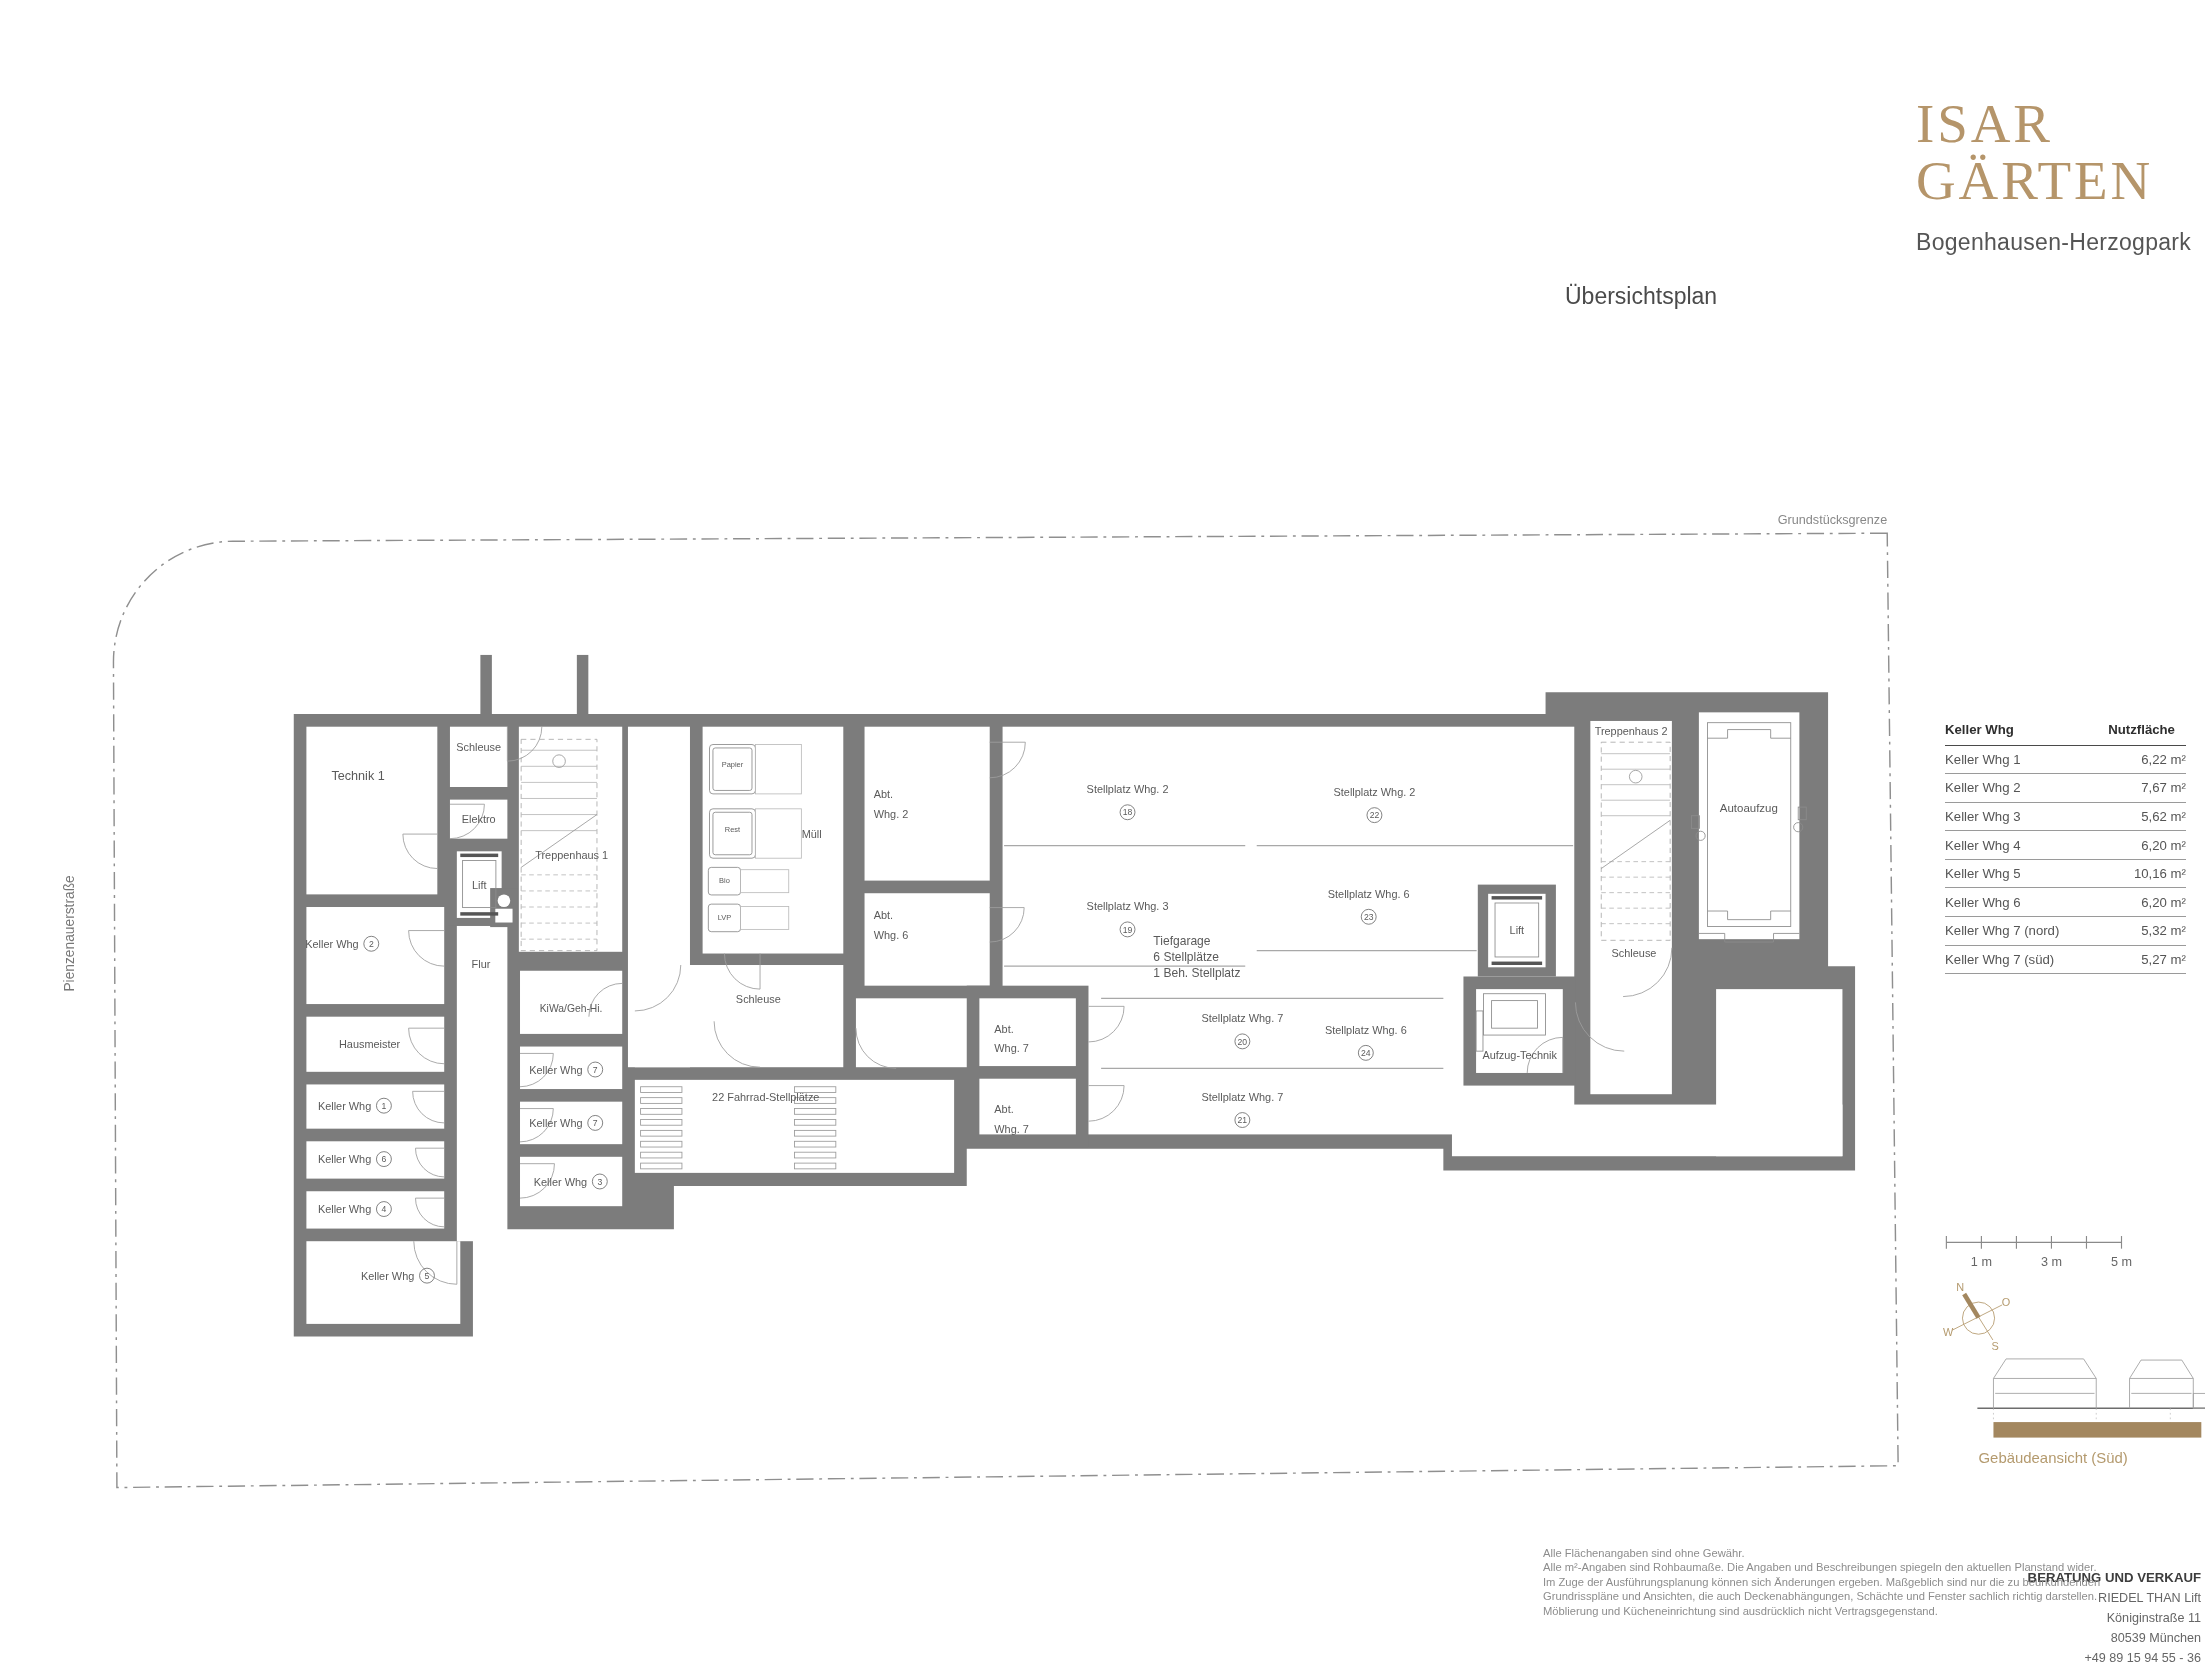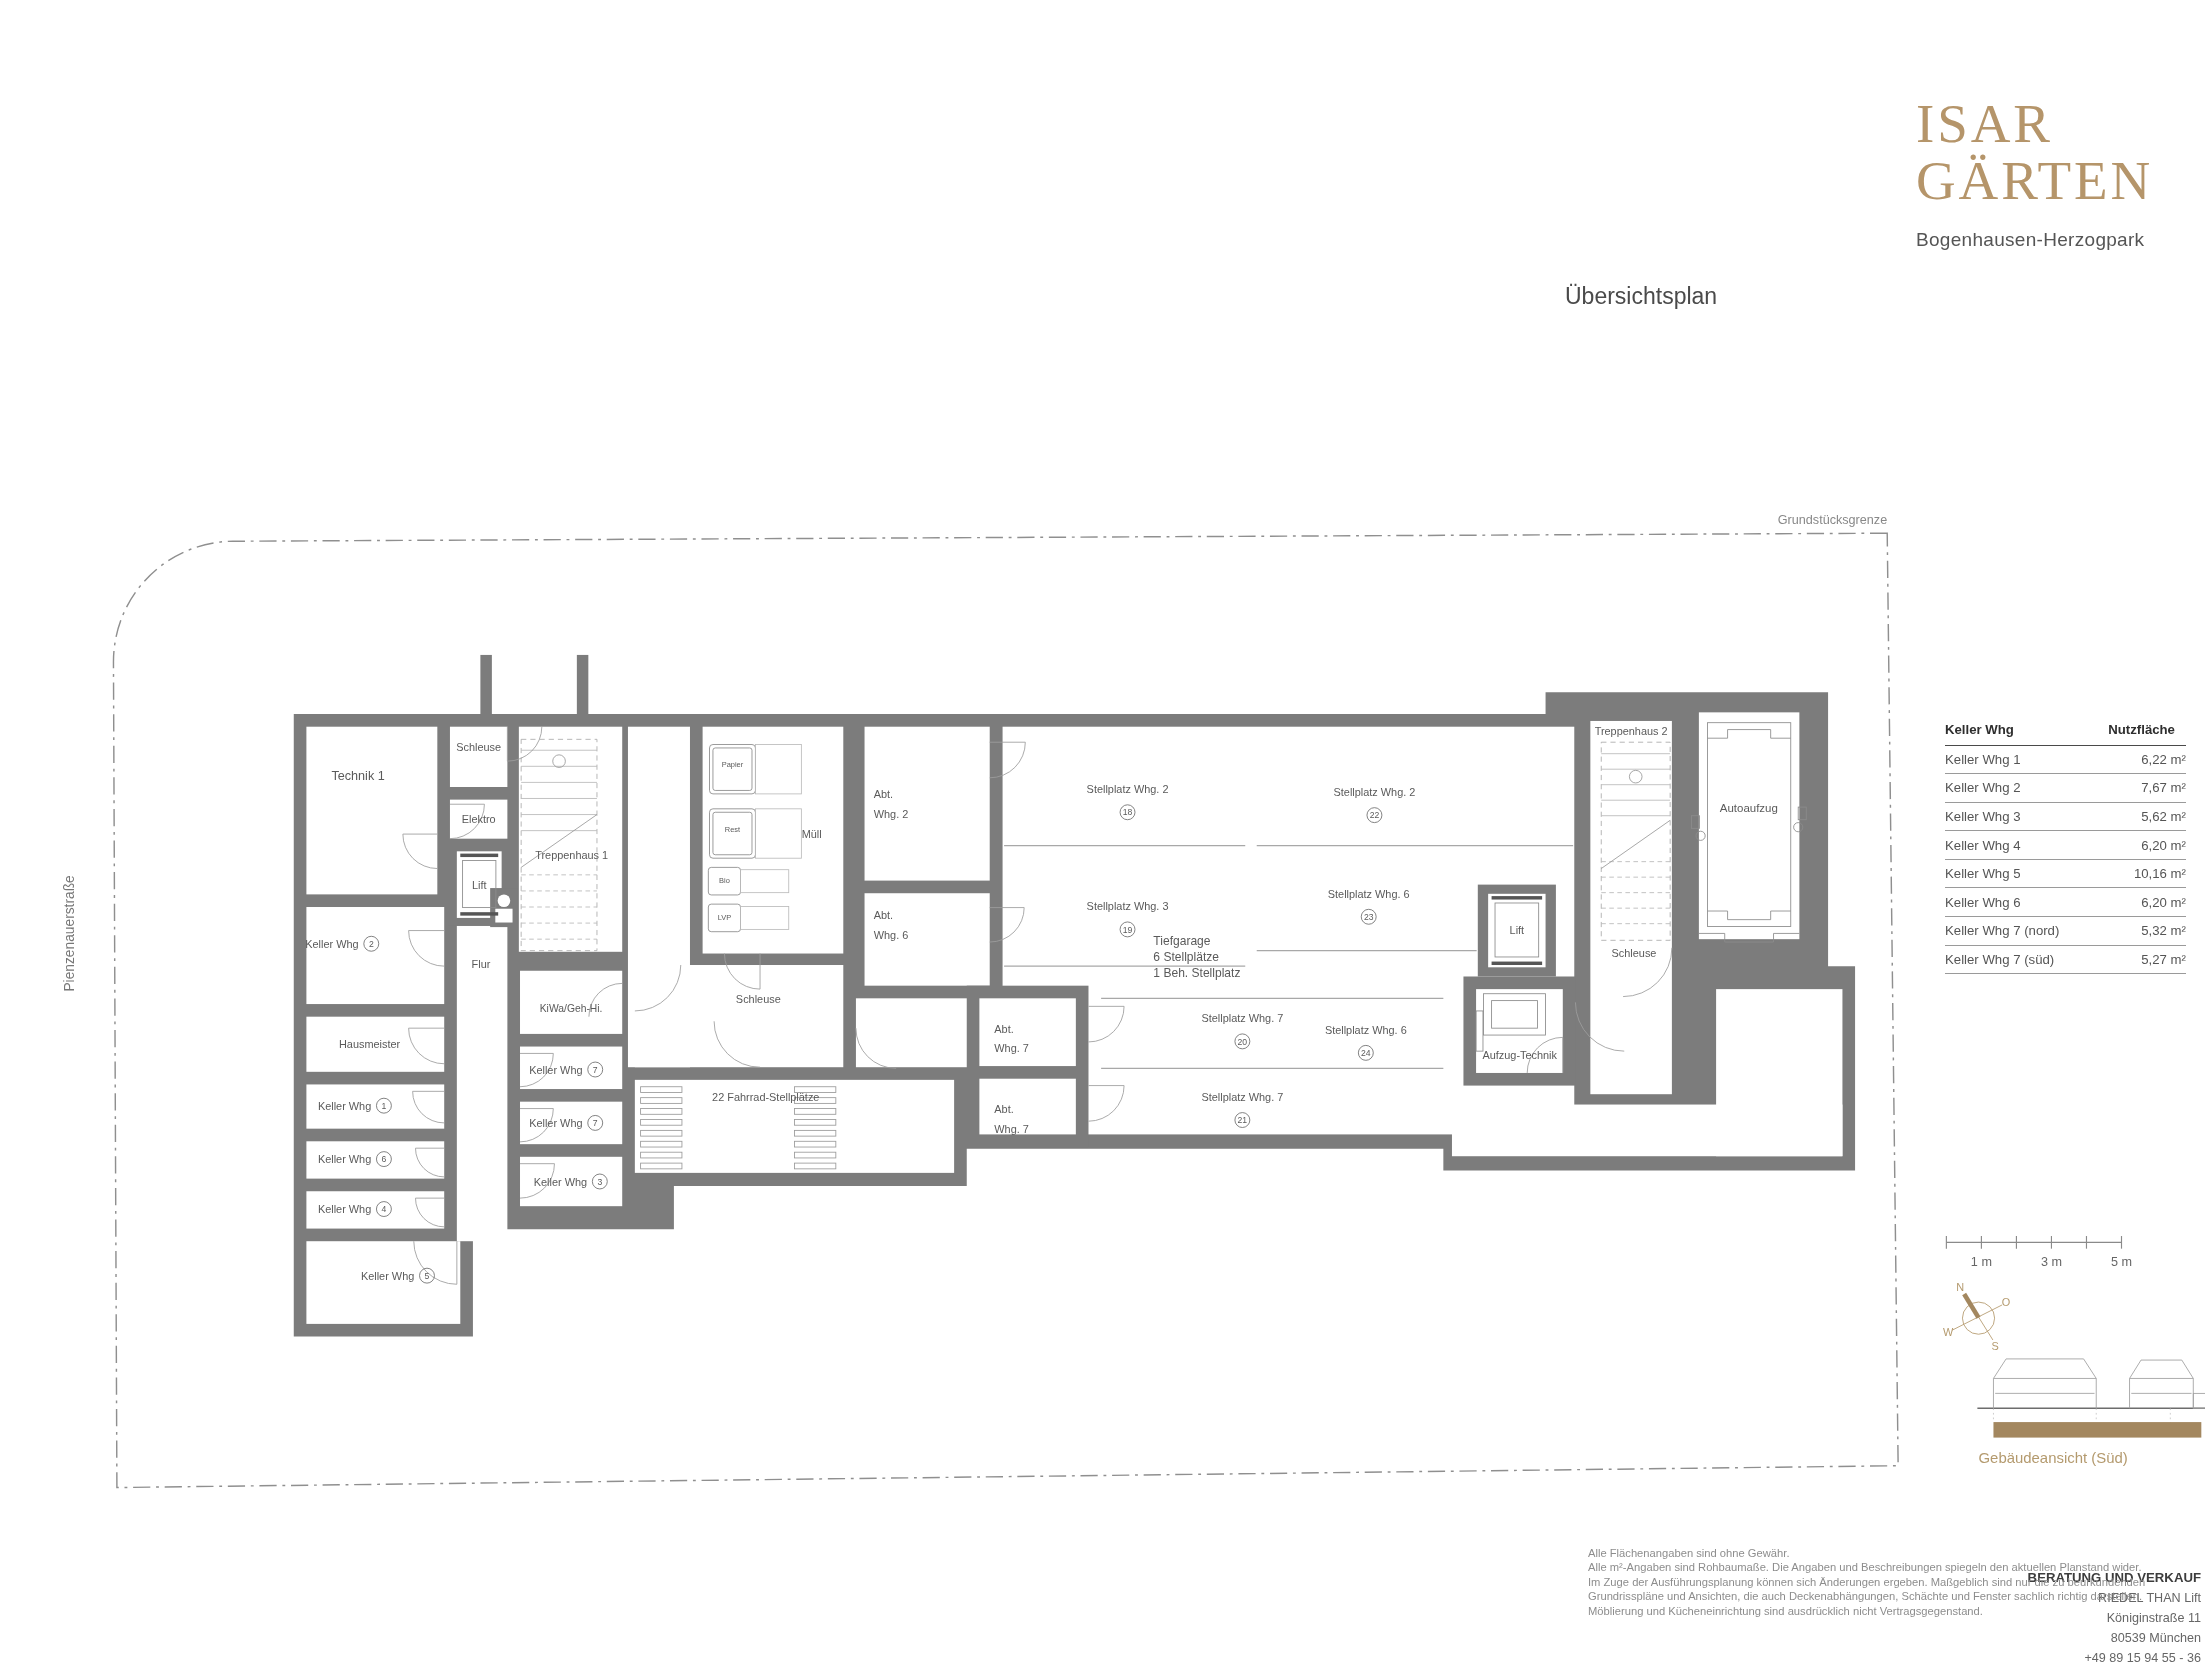--- a/index.html
+++ b/index.html
@@ -1,38 +1,38 @@
 <!DOCTYPE html>
 <html style="font-size:9.2px"><head>
 <meta charset="utf-8">
 <style>
   html,body{margin:0;padding:0;background:#ffffff;}
   #page{position:relative;width:2205px;height:1663px;background:#ffffff;overflow:hidden;
         font-family:"Liberation Sans",sans-serif;color:#555;margin-left:48px;}
   
   #logo{position:absolute;left:1868px;top:95px;font-family:"Liberation Serif",serif;
         color:#b5956a;font-size:55px;line-height:57px;letter-spacing:2.9px;}
-  #logo-sub{position:absolute;left:1868px;top:229px;font-size:19px;color:#555;letter-spacing:0.3px;}
+  #logo-sub{position:absolute;left:1868px;top:229px;font-size:23px;color:#555;letter-spacing:0.3px;}
   #title-kicker{position:absolute;left:1517px;top:283px;font-size:23px;color:#4a4a4a;}
   #title-main{position:absolute;left:1515px;top:322px;font-size:43px;line-height:61px;
         color:#b5956a;letter-spacing:1.1px;font-weight:300;}
   
   #rooms-table{position:absolute;left:1897px;top:722px;width:241px;border-collapse:collapse;
         font-size:13.2px;color:#555;}
   #rooms-table th{font-weight:700;color:#2e2e2e;text-align:left;padding:0 0 7.5px 0;
         border-bottom:1.1px solid #4a4a4a;}
   #rooms-table th:last-child{text-align:center;}
   #rooms-table td{padding:6.3px 0;border-bottom:0.6px solid #9a9a9a;}
   #rooms-table td:last-child{text-align:right;}
   
   #contact{position:absolute;left:1901px;top:1568px;width:252px;text-align:right;
         font-size:12.6px;line-height:20px;color:#666;}
   #contact .head{font-weight:700;color:#3d3d3d;font-size:13.2px;}
   
-  #disclaimer{position:absolute;left:1540px;top:1546px;font-size:11.2px;line-height:14.4px;color:#8d8d8d;}
+  #disclaimer{position:absolute;left:1495px;top:1546px;font-size:11.2px;line-height:14.4px;color:#8d8d8d;}
   
   #plan-svg{position:absolute;left:0;top:0;}
   text{font-family:"Liberation Sans",sans-serif;}
 </style>
 </head>
 <body>
 
 <div id="page">
 
   <div id="logo">

